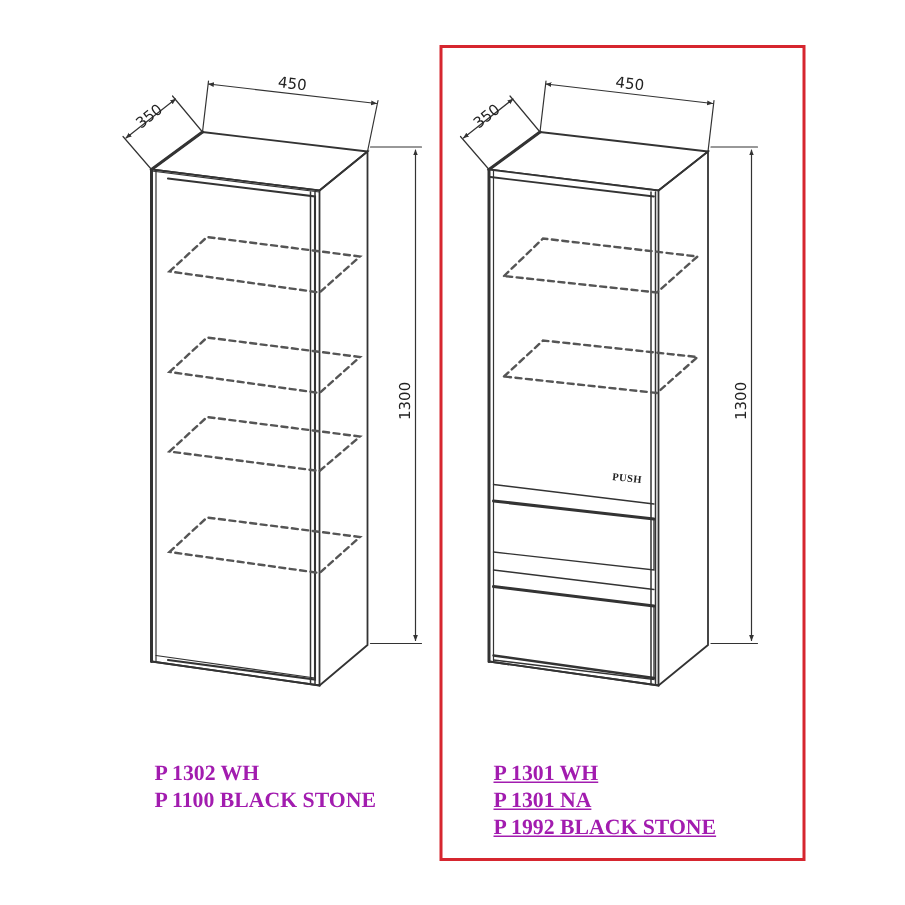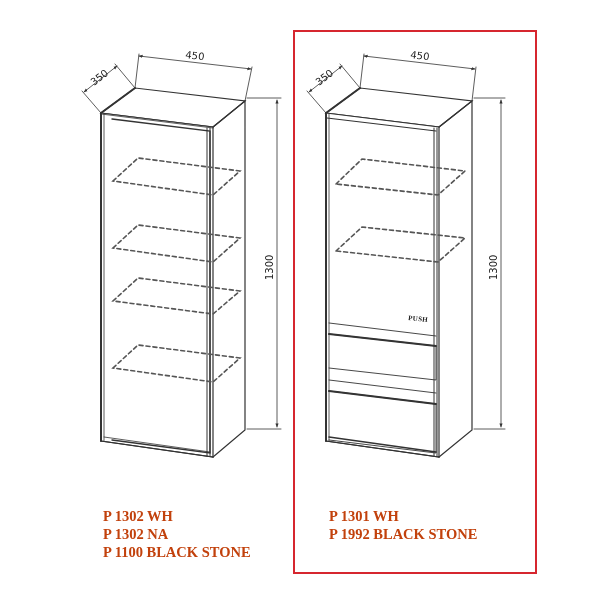--- a/index.html
+++ b/index.html
@@ -25,32 +25,32 @@
       font-family: "DejaVu Sans", sans-serif;
       font-size: 10px;
       fill: #222222;
     }
     .model-list {
       position: absolute;
       font-family: "Liberation Serif", serif;
       font-weight: bold;
       font-size: 14.5px;
       line-height: 18px;
-      color: #c2410c;
+      color: #a21caf;
       margin: 0;
       padding: 0;
       list-style: none;
       white-space: nowrap;
     }
     .model-list li {
       margin: 0;
       padding: 0;
     }
     #models-left { left: 103px; top: 507px; }
-    #models-right { left: 329px; top: 507px; }
+    #models-right { left: 329px; top: 507px; text-decoration: underline; }
     .highlight-frame {
       position: absolute;
       left: 293px;
       top: 30px;
       width: 240px;
       height: 540px;
       border: 2px solid #d6262f;
       box-sizing: content-box;
     }
     .push-label {
@@ -169,20 +169,20 @@
   <text class="dim-text" transform="translate(319,86) rotate(-38)">350</text>
   <text class="dim-text" transform="translate(410,58) rotate(7)">450</text>
   <text class="dim-text" transform="translate(497,280) rotate(-90)">1300</text>
   <text class="push-label" transform="translate(408,320) rotate(6)">PUSH</text>
 </svg>
 
 <div class="highlight-frame"></div>
 
 <ul class="model-list" id="models-left">
   <li>P 1302 WH</li>
-  <li>P 1302 NA</li>
   <li>P 1100 BLACK STONE</li>
 </ul>
 
 <ul class="model-list" id="models-right">
   <li>P 1301 WH</li>
+  <li>P 1301 NA</li>
   <li>P 1992 BLACK STONE</li>
 </ul>
 
 </body></html>

